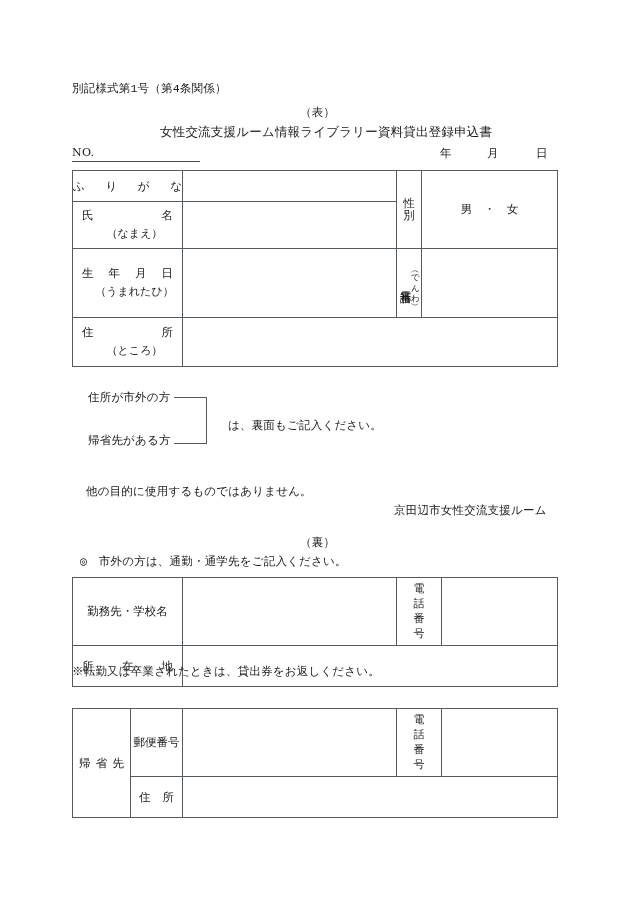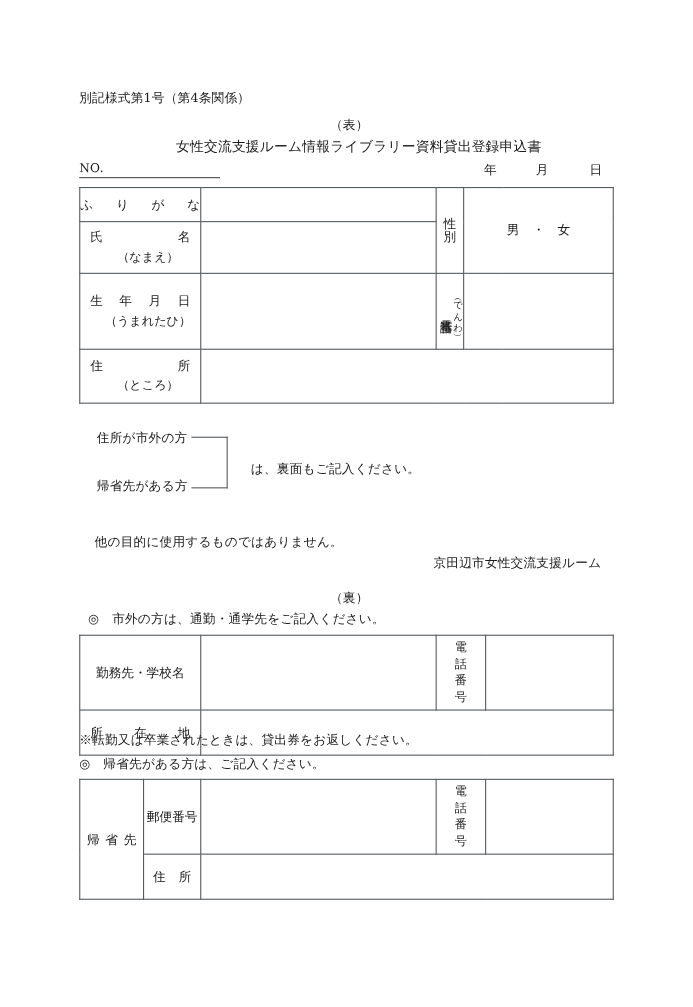--- a/index.html
+++ b/index.html
@@ -22,20 +22,21 @@
     height: 915px;
   }
   .abs { position: absolute; }
 
   
   .t {
     font-size: 11.5px;
     line-height: 1.45;
     white-space: nowrap;
     letter-spacing: 0.2px;
+    font-family: Liberation Mono, monospace;
   }
 
   
   .no-label {
     font-size: 11px;
     letter-spacing: 0.3px;
   }
   .no-rule {
     position: absolute;
     border-bottom: 1px solid #4a4a4a;
@@ -271,21 +272,20 @@
             </div>
         </td>
         <td colspan="3">
           <div class="cell-pad" style="height:34px;"></div>
         </td>
       </tr>
     </tbody>
   </table>
 
   <div class="abs t" style="left:72px; top:664px;">※転勤又は卒業されたときは、貸出券をお返しください。</div>
-  <div class="abs t" style="left:72px; top:686px;">◎　帰省先がある方は、ご記入ください。</div>
 
   <table class="form abs" style="left:72px; top:708px; width:485px;">
     <colgroup>
       <col style="width:58px">
       <col style="width:52px">
       <col style="width:214px">
       <col style="width:45px">
       <col style="width:116px">
     </colgroup>
     <tbody>

